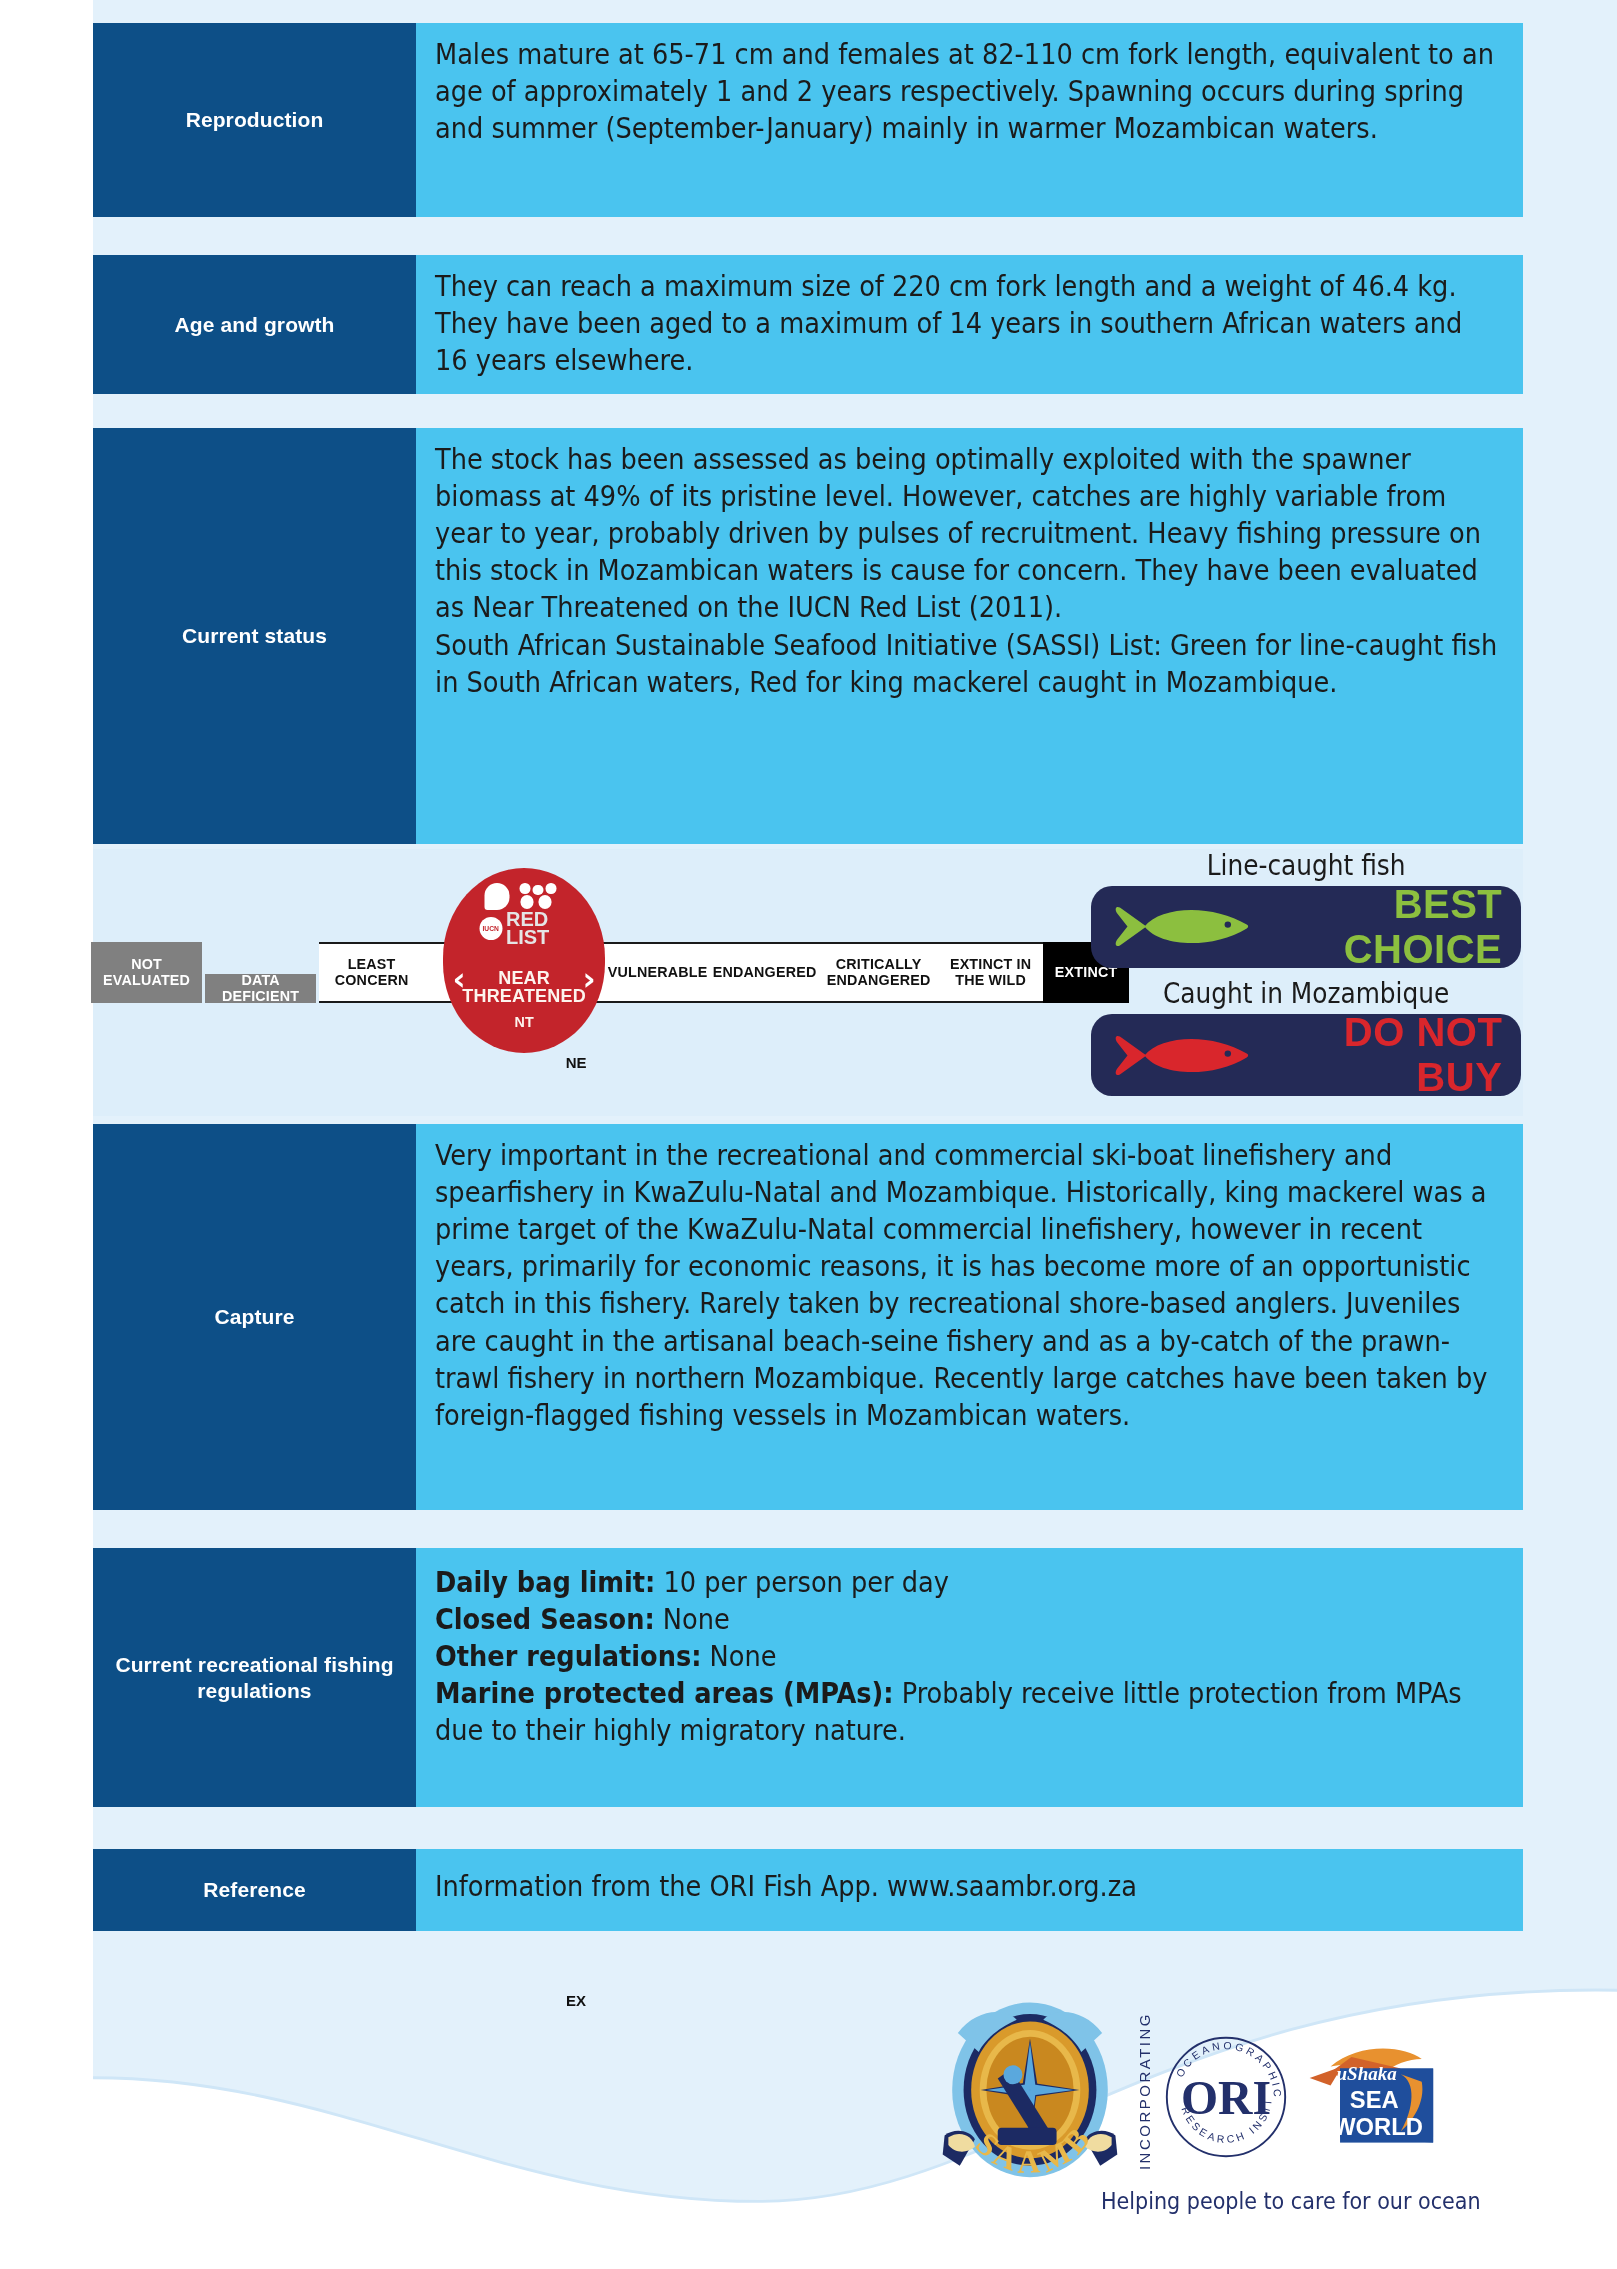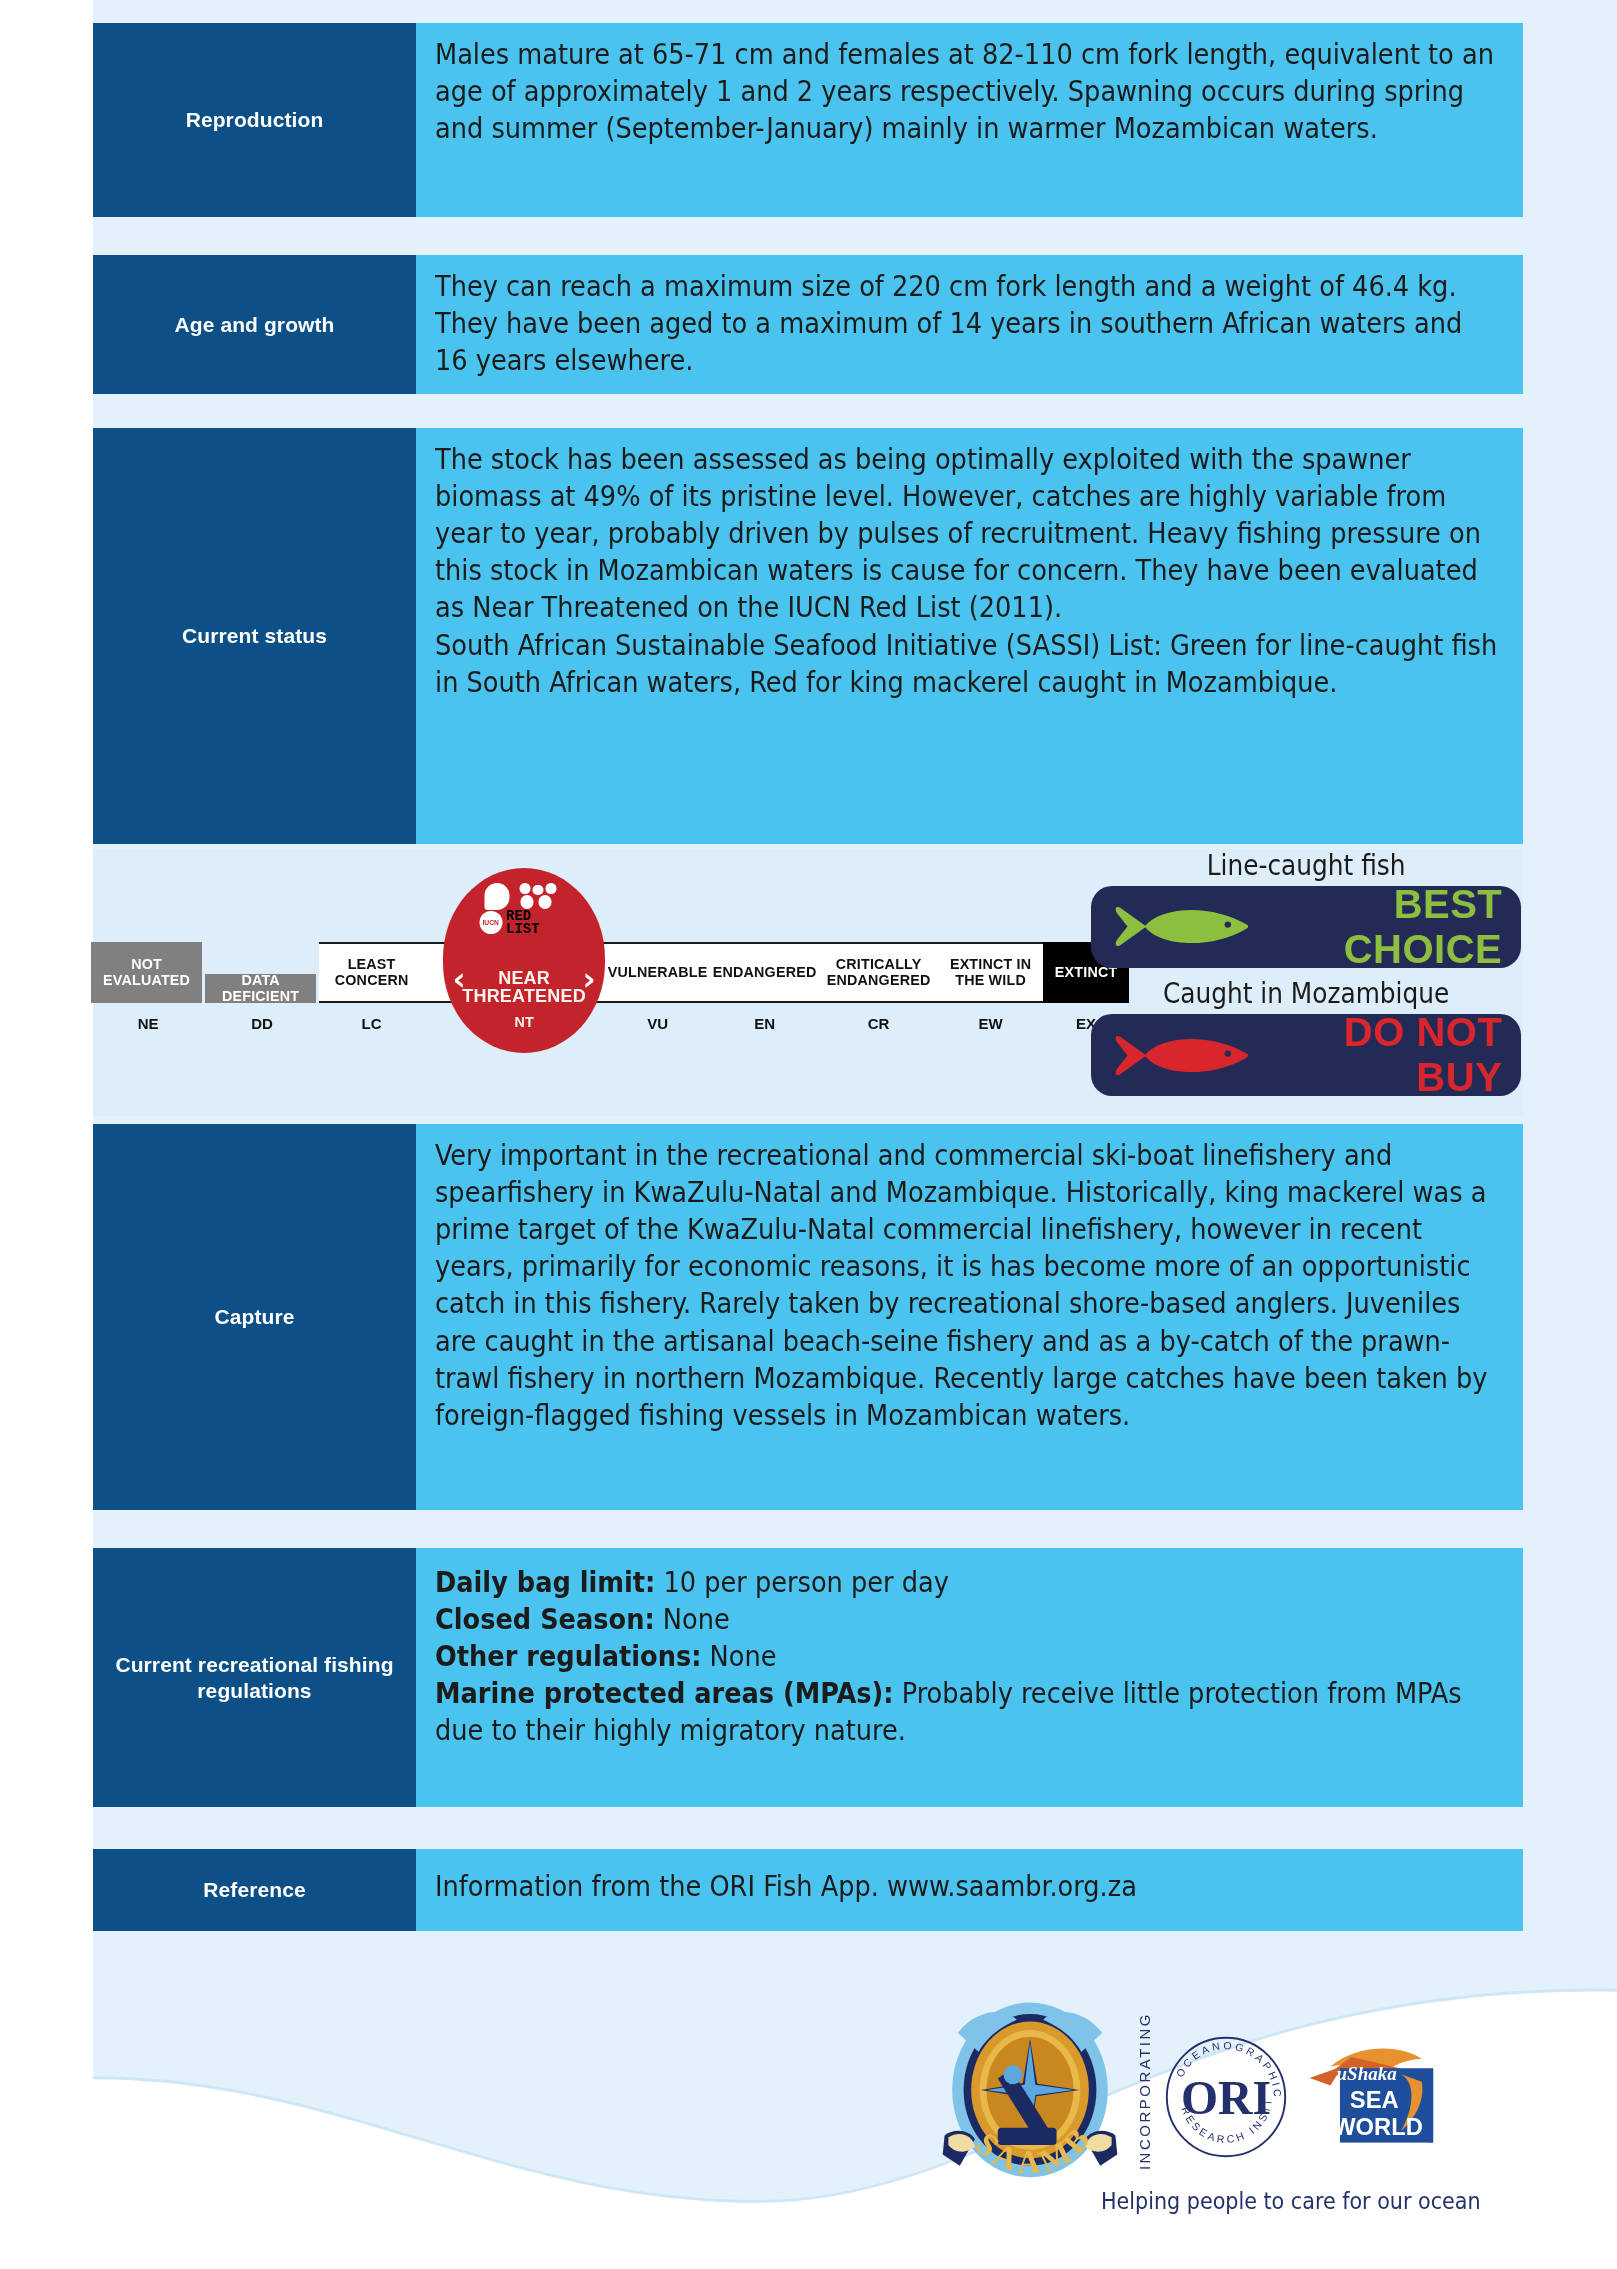--- a/index.html
+++ b/index.html
@@ -111,20 +111,21 @@
   .iucn-cell.black { background: #000000; color: #ffffff; }
   .iucn-cell.nt-gap { background: #ffffff; border-top: 2.9px solid #1a1a1a; border-bottom: 2.9px solid #1a1a1a; color: transparent; }
 
   .iucn-codes {
     position: absolute;
     left: 0px;
     top: 63px;
     width: 970px;
     height: 36px;
     display: flex;
+    flex-direction: column;
   }
   .iucn-code {
     display: flex;
     align-items: center;
     justify-content: center;
     font-size: 15px;
     font-weight: bold;
     color: #111;
     font-family: "Liberation Sans", sans-serif;
     font-stretch: condensed;
@@ -188,21 +189,21 @@
     width: 25px; height: 27px; background: #fff;
     border-radius: 12.4px 12.4px 12.4px 2.9px;
   }
   .rl-dot { position: absolute; background: #fff; border-radius: 50%; }
   .rl-bottom { position: absolute; top: 27px; left: 7.6px; display: flex; align-items: center; gap: 3.8px; }
   .rl-globe {
     width: 23px; height: 23px; border-radius: 50%; background: #fff;
     display: flex; align-items: center; justify-content: center;
   }
   .rl-globe span { font-size: 6.7px; color: #c3242b; font-weight: bold; font-family: "Liberation Sans", sans-serif; }
-  .rl-txt { color: #000000; font-size: 14px; font-weight: bold; line-height: .92; font-family: Liberation Mono, monospace; }
+  .rl-txt { color: #e5e5e5; font-size: 20px; font-weight: bold; line-height: .92; font-family: Liberation Sans, sans-serif; }
 
   
   .sassi { position: absolute; right: 1.9px; top: 0px; width: 430px; }
   .sassi-cap {
     text-align: center;
     font-size: 27.6px;
     color: #1b1b1b;
     font-family: "DejaVu Sans", sans-serif;
     font-stretch: condensed;
     margin-bottom: 3.8px;

